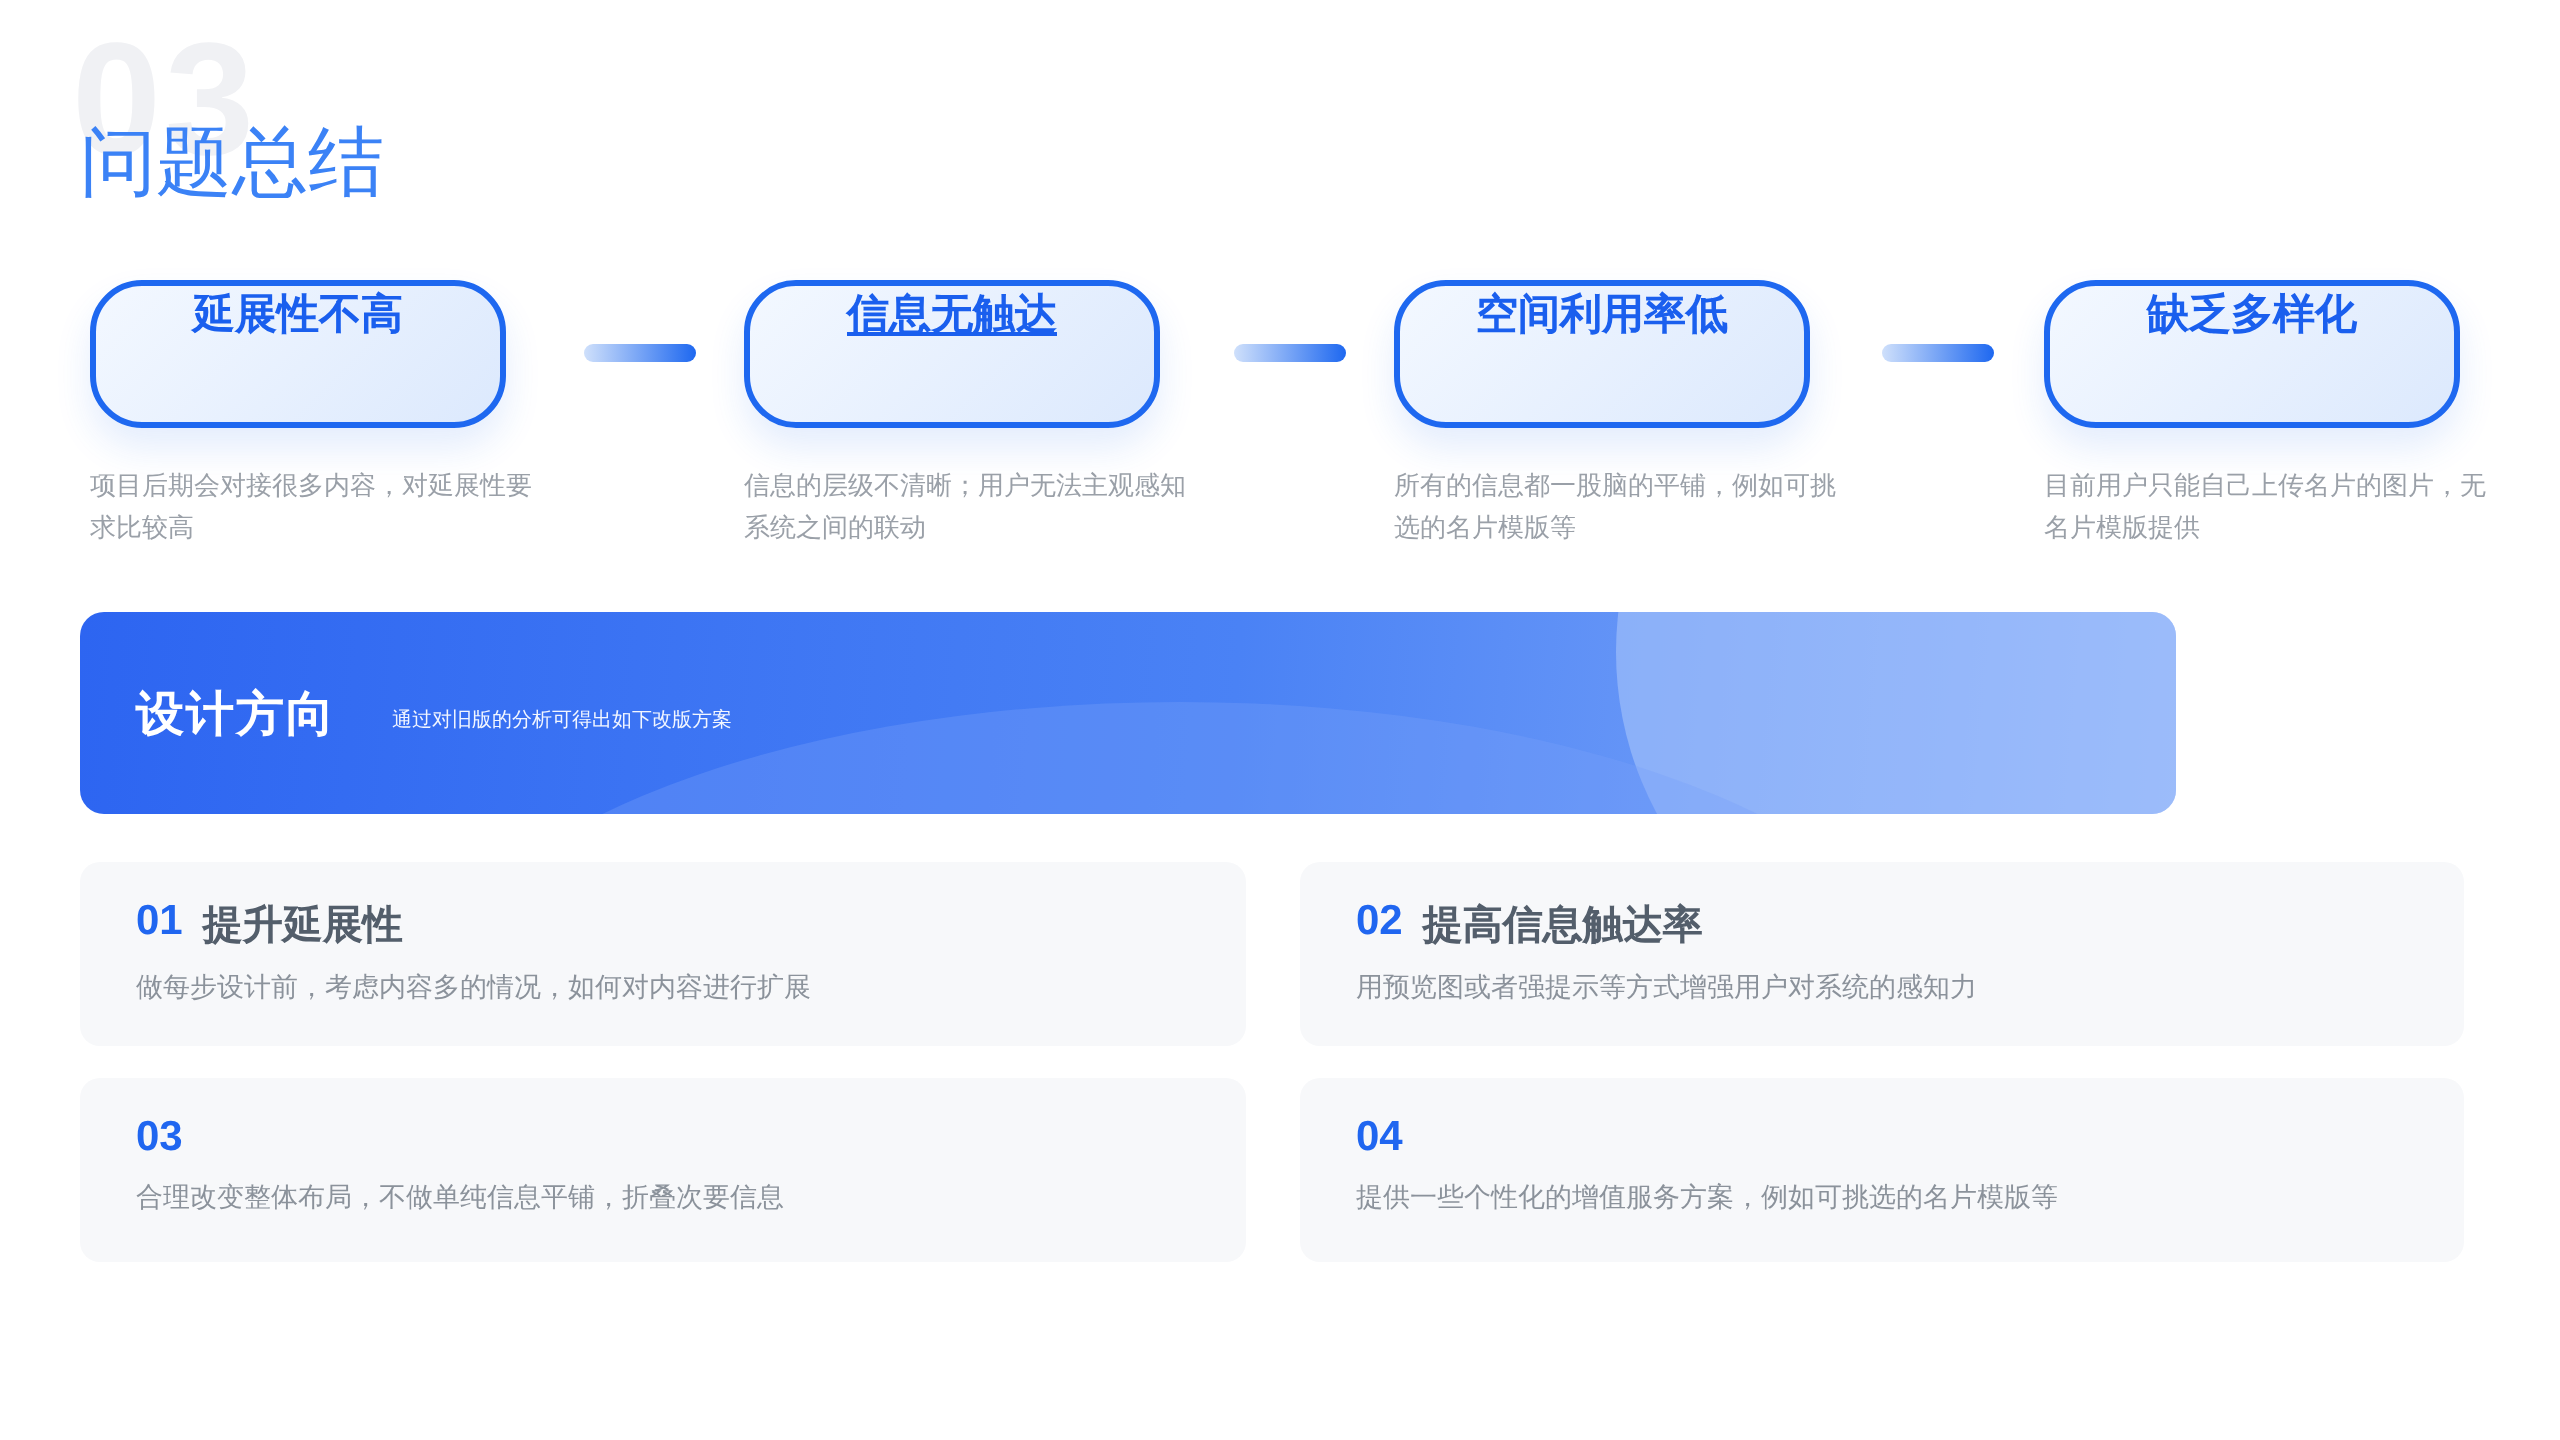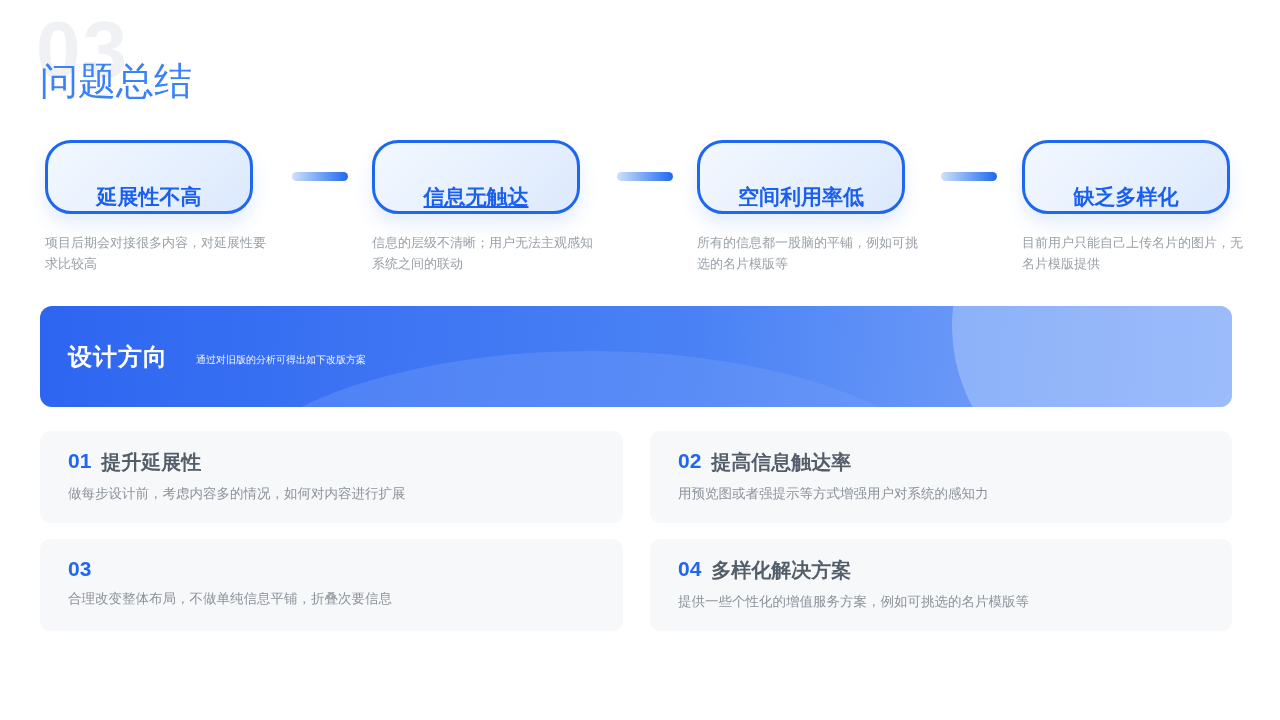--- a/index.html
+++ b/index.html
@@ -20,21 +20,21 @@
   .page-title {
     position:absolute; left:40px; top:56px;
     font-size:38px; font-weight:normal; color:#3b82f6;
   }
 
   
   .pill {
     position:absolute; top:140px; height:74px; width:208px;
     border:3px solid #1e68f0; border-radius:26px;
     background:linear-gradient(135deg, #f3f8ff 0%, #dce9fd 100%);
-    display:flex; align-items:flex-end; justify-content:center;
+    display:flex; align-items:flex-start; justify-content:center;
     font-size:21px; font-weight:bold; color:#1a5fee;
     box-shadow:0 10px 18px rgba(30,104,240,0.12);
   }
   .pill-1 { left:45px; }
   .pill-2 { left:372px;text-decoration:underline; }
   .pill-3 { left:697px; }
   .pill-4 { left:1022px; }
 
   .connector {
     position:absolute; top:172px; width:56px; height:9px;
@@ -49,21 +49,21 @@
     position:absolute; top:233px; width:222px;
     font-size:13px; line-height:1.6; color:#9aa0a8;
   }
   .pdesc-1 { left:45px; }
   .pdesc-2 { left:372px; }
   .pdesc-3 { left:697px; }
   .pdesc-4 { left:1022px; }
 
   
   .banner {
-    position:absolute; left:40px; top:306px; width:1192px; height:101px;
+    position:absolute; left:40px; top:306px; width:1048px; height:101px;
     border-radius:12px; overflow:hidden;
     background:linear-gradient(95deg, #2d65f1 0%, #4a82f5 55%, #87adf9 100%);
     display:flex; align-items:center;
   }
   .banner::before {
     content:""; position:absolute; right:-60px; top:-150px;
     width:340px; height:340px; border-radius:50%;
     background:rgba(173,201,251,0.55);
   }
   .banner::after {
@@ -147,16 +147,15 @@
 <div class="card card-r2c1">
   <div class="card-head">
     <span class="card-num">03</span>
   </div>
   <p class="card-desc">合理改变整体布局，不做单纯信息平铺，折叠次要信息</p>
 </div>
 
 <div class="card card-r2c2">
   <div class="card-head">
     <span class="card-num">04</span>
-    <span class="card-title">多样化解决方案</span>
   </div>
   <p class="card-desc">提供一些个性化的增值服务方案，例如可挑选的名片模版等</p>
 </div>
 
 </body></html>

